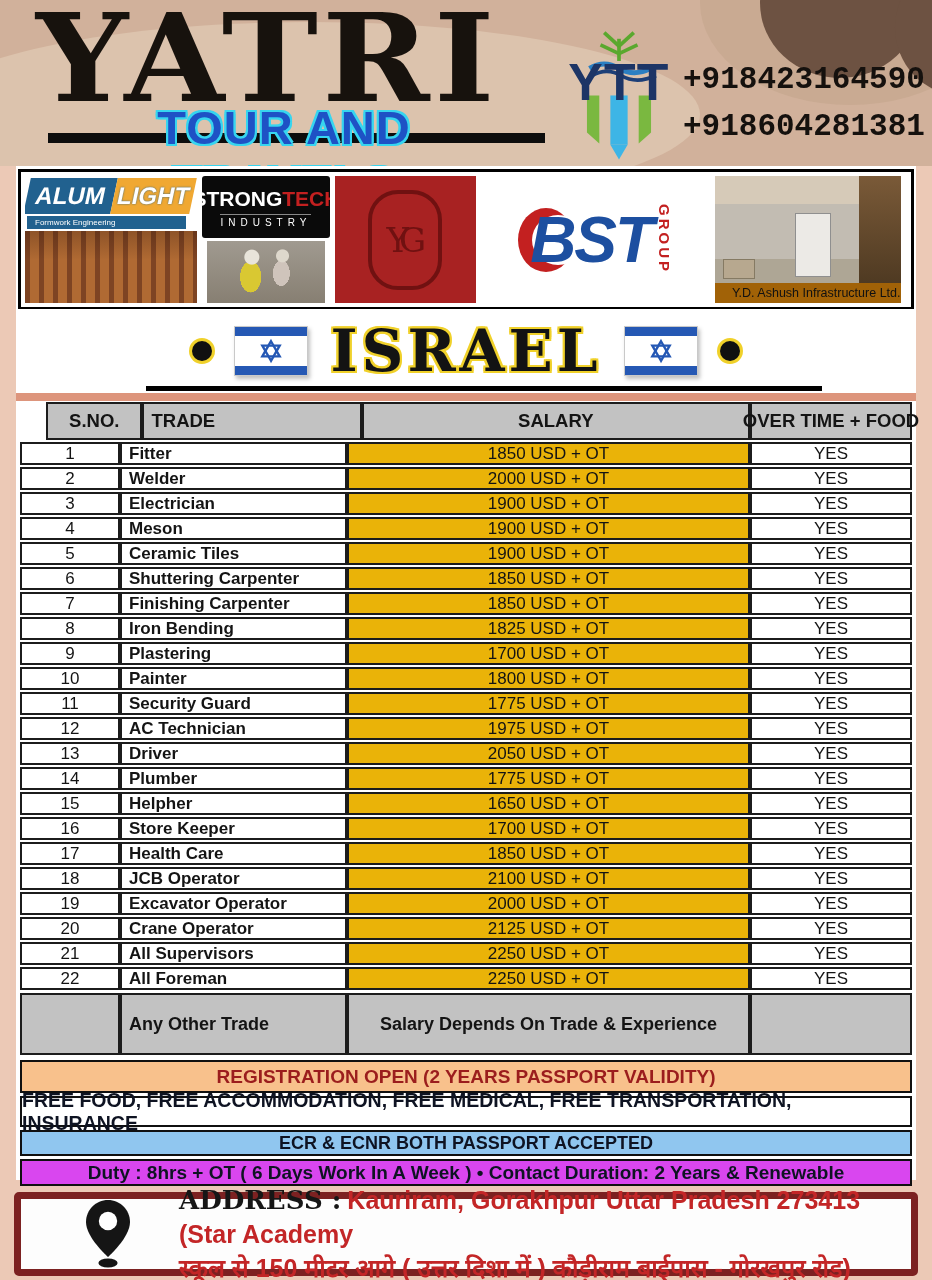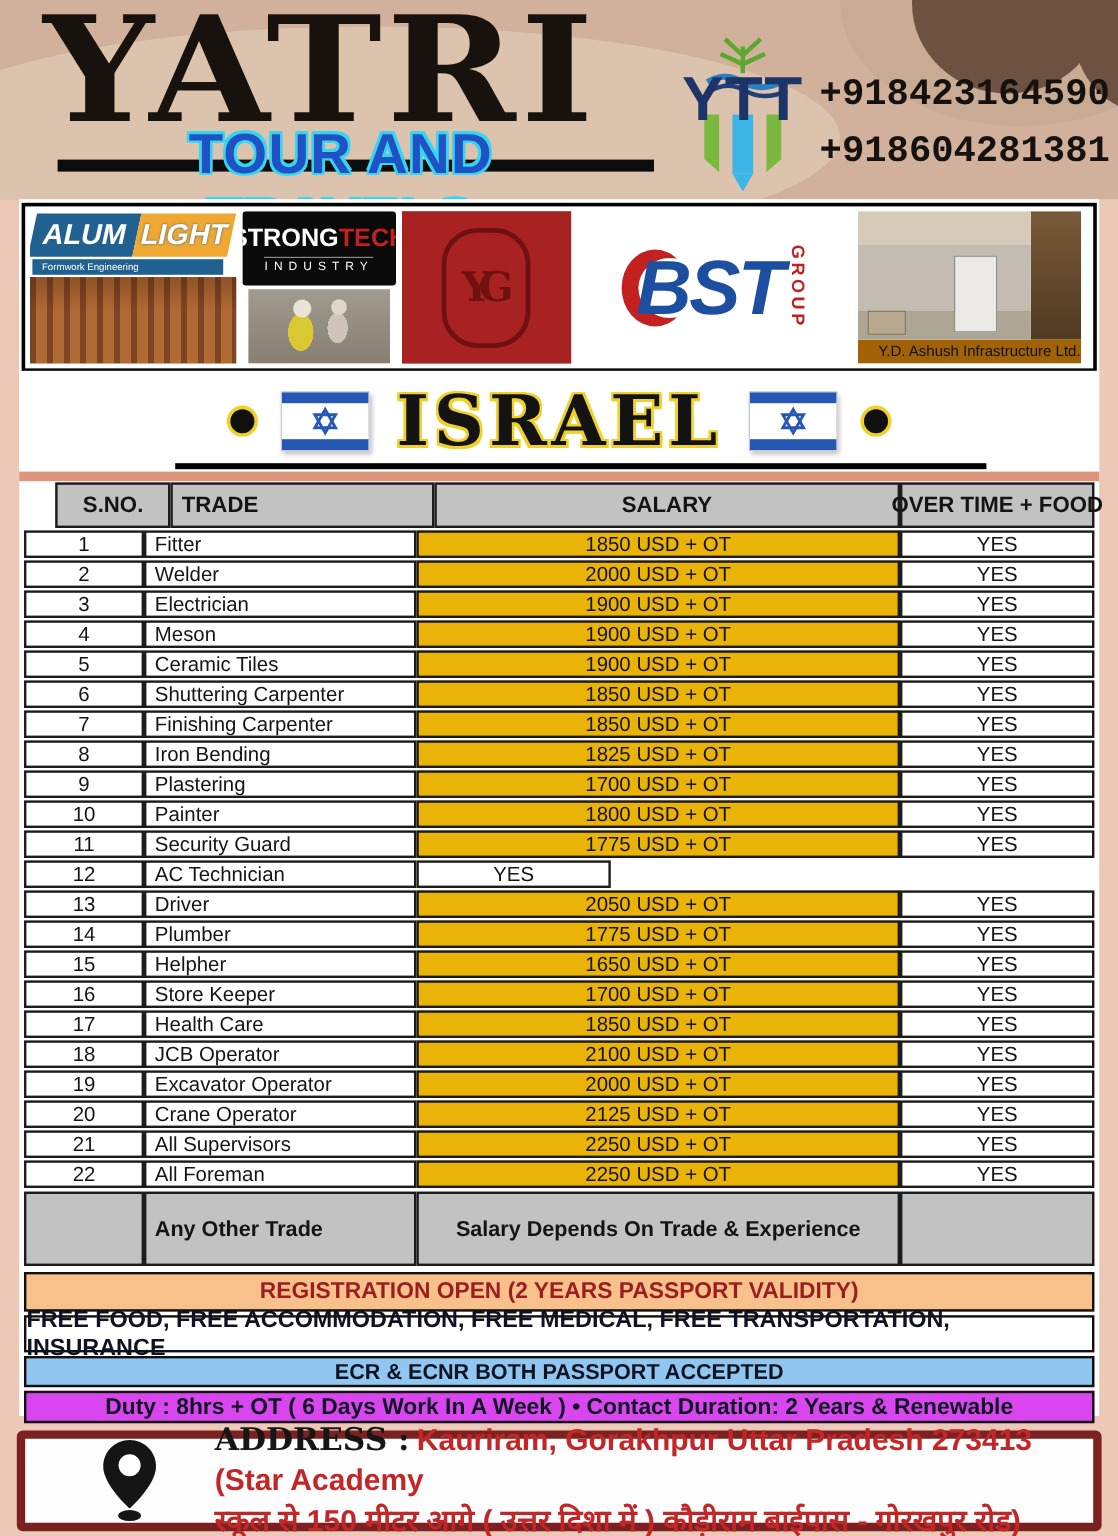--- a/index.html
+++ b/index.html
@@ -47,21 +47,21 @@
   .strong-line1 .red{color:#c32020;}
   .strong-line2{font-size:10px;letter-spacing:5px;margin-top:3px;border-top:1px solid #888;padding-top:2px;}
   .strong-photo{width:92%;flex:1;margin-top:3px;background:
       radial-gradient(circle at 38% 26%,#e8e4da 0 7px,transparent 8px),
       radial-gradient(circle at 64% 24%,#ded8cc 0 6px,transparent 7px),
       radial-gradient(ellipse 15px 22px at 37% 58%,#d9c832 0 70%,transparent 71%),
       radial-gradient(ellipse 12px 18px at 63% 52%,#cfc4bb 0 70%,transparent 71%),
       linear-gradient(#a09a90,#877f72);}
   .lg-yg{width:16%;background:#a82222;display:flex;align-items:center;justify-content:center;}
   .yg-ring{width:58px;height:92px;border:4px solid #701111;border-radius:30px;display:flex;align-items:center;
-           justify-content:center;font-family:"DejaVu Serif",serif;font-weight:bold;font-size:34px;color:#701111;
+           justify-content:center;font-family:"DejaVu Serif",serif;font-weight:normal;font-size:34px;color:#701111;
            letter-spacing:-10px;padding-right:8px;}
   .yg-smudge{position:absolute;left:10%;bottom:14px;width:80%;text-align:center;color:#7e1717;font-size:11px;
              filter:blur(2px);font-weight:bold;}
   .lg-bst{width:26%;background:#fff;display:flex;align-items:center;justify-content:center;}
   .bst-crescent{position:relative;width:34px;height:64px;margin-right:-22px;}
   .bst-crescent::before{content:"";position:absolute;left:0;top:0;width:56px;height:64px;border-radius:50%;background:#c32020;}
   .bst-crescent::after{content:"";position:absolute;left:14px;top:7px;width:52px;height:50px;border-radius:50%;background:#fff;}
   .bst-word{font-weight:900;font-style:italic;font-size:64px;color:#1d4fa0;letter-spacing:-2px;z-index:1;
             font-family:"Liberation Sans",sans-serif;}
   .bst-group{writing-mode:vertical-rl;color:#c32020;font-weight:900;font-size:15px;letter-spacing:3px;margin-left:4px;}
@@ -86,21 +86,21 @@
                     0 -2px 0 #f0d12a,0 2px 0 #f0d12a,-2px 0 0 #f0d12a,2px 0 0 #f0d12a;}
   .israel-underline{position:absolute;left:130px;top:77px;width:676px;height:5px;background:#000;}
   .sep-salmon{position:absolute;left:16px;top:393px;width:900px;height:8px;background:#dd957c;}
 
   
   .table{position:absolute;left:20px;top:402px;width:892px;}
   .trow,.thead,.otherrow{display:flex;}
   .cell{box-sizing:border-box;border:2px solid #1c1c1c;background:#fff;display:flex;align-items:center;
         justify-content:center;font-size:17px;color:#141414;white-space:nowrap;overflow:visible;}
   .c-sno{width:100px;}
-  .c-trade{width:227px;justify-content:flex-start;padding-left:7px;}
+  .c-trade{width:227px;justify-content:flex-start;padding-left:7px;font-weight:bold;}
   .c-salary{width:403px;background:#eab308;}
   .c-ot{width:162px;}
   .thead{height:38px;margin-bottom:2px;padding-left:26px;}
   .thead .cell{background:#c2c2c2;font-weight:bold;font-size:18.5px;}
   .trow{height:23px;margin-top:2px;}
   .otherrow{height:62px;margin-top:3px;}
   .otherrow .cell{background:#c2c2c2;font-weight:bold;font-size:18px;}
 
   
   .banner{position:absolute;left:20px;width:892px;box-sizing:border-box;border:2px solid #101010;display:flex;
@@ -291,20 +291,21 @@
         </div>
         <div class="trow">
           <div class="cell c-sno">11</div>
           <div class="cell c-trade">Security Guard</div>
           <div class="cell c-salary">1775 USD + OT</div>
           <div class="cell c-ot">YES</div>
         </div>
         <div class="trow">
           <div class="cell c-sno">12</div>
           <div class="cell c-trade">AC Technician</div>
+          <div class="cell c-salary">1975 USD + OT</div>
           <div class="cell c-ot">YES</div>
         </div>
         <div class="trow">
           <div class="cell c-sno">13</div>
           <div class="cell c-trade">Driver</div>
           <div class="cell c-salary">2050 USD + OT</div>
           <div class="cell c-ot">YES</div>
         </div>
         <div class="trow">
           <div class="cell c-sno">14</div>

